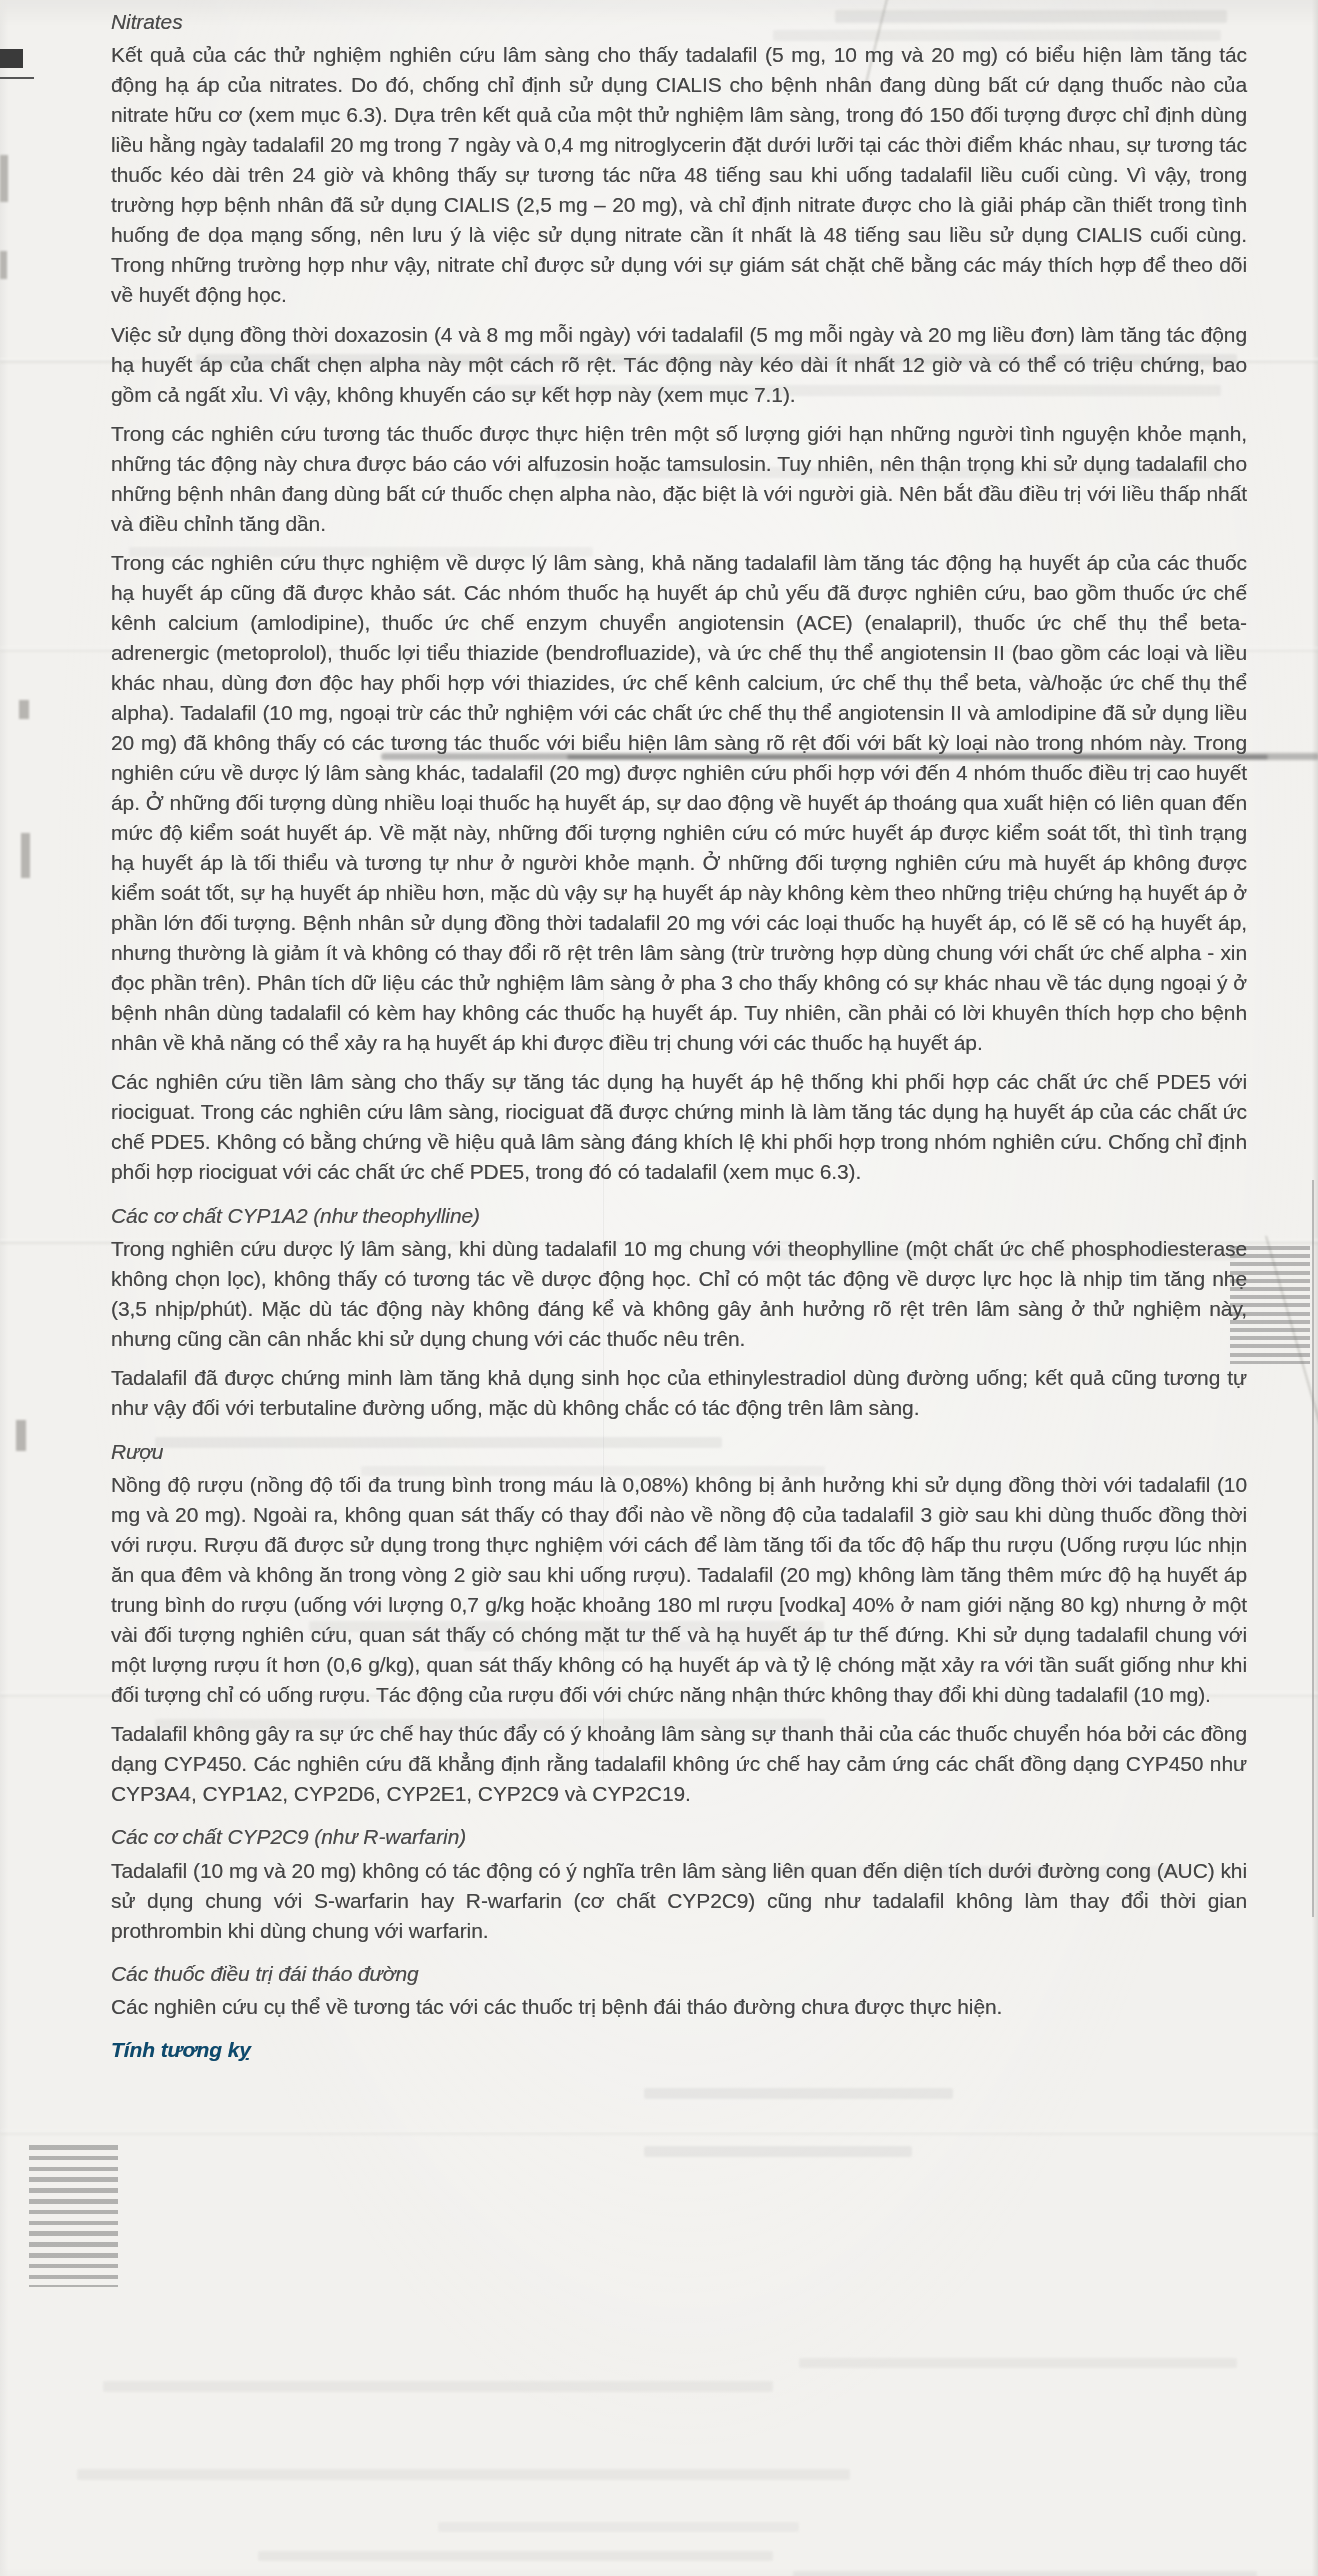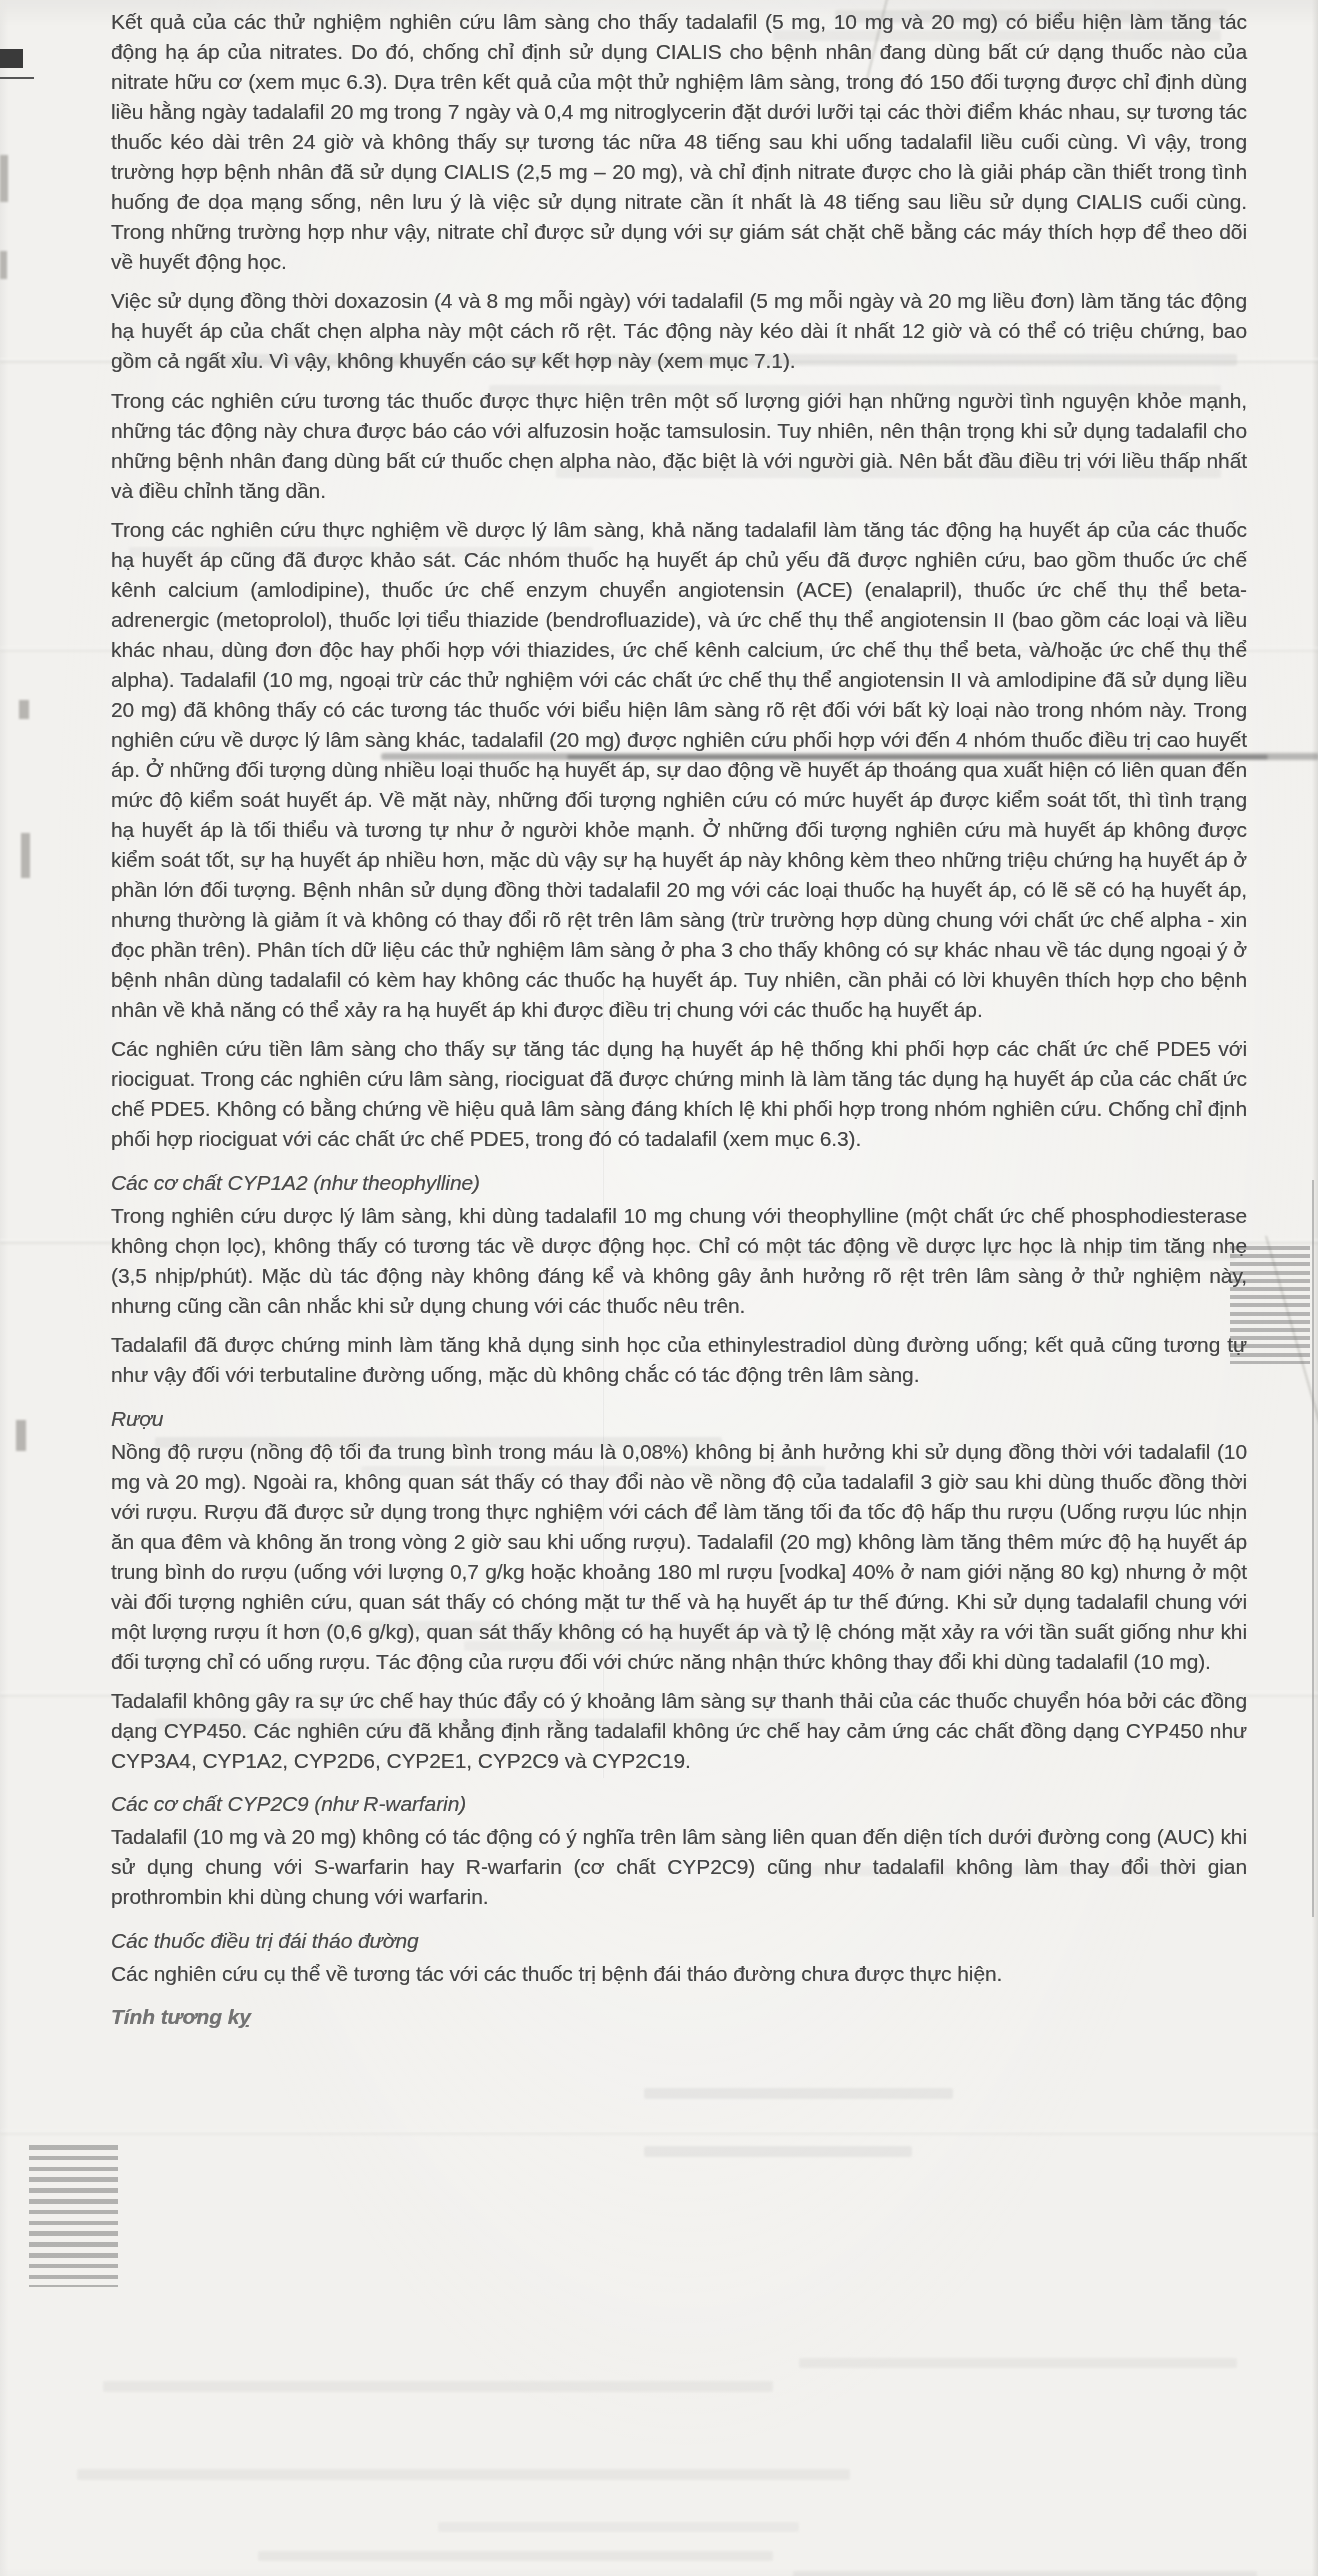--- a/index.html
+++ b/index.html
@@ -18,21 +18,21 @@
     position:absolute;left:111px;top:7.2px;width:1136px;
     font-size:21px;line-height:30px;color:#454545;
     text-align:justify;letter-spacing:-0.1px;
     text-shadow:0 0 0.6px rgba(70,70,70,.55);
   }
   .sec h3{
     font-size:21px;line-height:30px;font-weight:normal;font-style:italic;
     margin:13.4px 0 3.1px;text-align:left;color:#4a4a4a;
   }
   .sec:first-of-type h3{margin-top:0;}
-  .sec.bold-head h3{font-weight:bold;color:#737373;}
+  .sec.bold-head h3{font-weight:bold;color:#0c4a6e;}
   .sec p{margin:0 0 9.3px;}
   
   .art{position:absolute;pointer-events:none;}
   .ghost{background:#8f8f8f;filter:blur(1.3px);border-radius:2.1px;}
   .crease-h{left:0;width:1319px;height:5.2px;
     background:linear-gradient(180deg,rgba(255,255,255,.55),rgba(115,115,105,.14));
     filter:blur(1px);}
   .smear{background:#565656;filter:blur(1.5px);border-radius:3.1px;}
   .edge-mark{background:#3a3a3a;}
   .soft-mark{background:#b7b5b1;filter:blur(0.8px);}
@@ -93,20 +93,21 @@
 <div class="art ghost" style="left:438px;top:2522px;width:361px;height:10.3px;opacity:.08;"></div>
 <div class="art ghost" style="left:258px;top:2551px;width:515px;height:10.3px;opacity:.10;"></div>
 <div class="art ghost" style="left:793px;top:2571px;width:464px;height:9.3px;opacity:.10;"></div>
 
 <div class="art ghost-rows-right" style="left:1230px;top:1246px;width:80px;height:118px;"></div>
 <div class="art ghost-rows-left" style="left:29px;top:2145px;width:89px;height:142px;"></div>
 
 <div class="doc">
 
   <section class="sec">
+    <h3>Nitrates</h3>
     <p>Kết quả của các thử nghiệm nghiên cứu lâm sàng cho thấy tadalafil (5 mg, 10 mg và 20 mg) có biểu hiện làm tăng tác động hạ áp của nitrates. Do đó, chống chỉ định sử dụng CIALIS cho bệnh nhân đang dùng bất cứ dạng thuốc nào của nitrate hữu cơ (xem mục 6.3). Dựa trên kết quả của một thử nghiệm lâm sàng, trong đó 150 đối tượng được chỉ định dùng liều hằng ngày tadalafil 20 mg trong 7 ngày và 0,4 mg nitroglycerin đặt dưới lưỡi tại các thời điểm khác nhau, sự tương tác thuốc kéo dài trên 24 giờ và không thấy sự tương tác nữa 48 tiếng sau khi uống tadalafil liều cuối cùng. Vì vậy, trong trường hợp bệnh nhân đã sử dụng CIALIS (2,5 mg – 20 mg), và chỉ định nitrate được cho là giải pháp cần thiết trong tình huống đe dọa mạng sống, nên lưu ý là việc sử dụng nitrate cần ít nhất là 48 tiếng sau liều sử dụng CIALIS cuối cùng. Trong những trường hợp như vậy, nitrate chỉ được sử dụng với sự giám sát chặt chẽ bằng các máy thích hợp để theo dõi về huyết động học.</p>
   </section>
 
   <section class="sec">
     <p>Việc sử dụng đồng thời doxazosin (4 và 8 mg mỗi ngày) với tadalafil (5 mg mỗi ngày và 20 mg liều đơn) làm tăng tác động hạ huyết áp của chất chẹn alpha này một cách rõ rệt. Tác động này kéo dài ít nhất 12 giờ và có thể có triệu chứng, bao gồm cả ngất xỉu. Vì vậy, không khuyến cáo sự kết hợp này (xem mục 7.1).</p>
     <p>Trong các nghiên cứu tương tác thuốc được thực hiện trên một số lượng giới hạn những người tình nguyện khỏe mạnh, những tác động này chưa được báo cáo với alfuzosin hoặc tamsulosin. Tuy nhiên, nên thận trọng khi sử dụng tadalafil cho những bệnh nhân đang dùng bất cứ thuốc chẹn alpha nào, đặc biệt là với người già. Nên bắt đầu điều trị với liều thấp nhất và điều chỉnh tăng dần.</p>
     <p>Trong các nghiên cứu thực nghiệm về dược lý lâm sàng, khả năng tadalafil làm tăng tác động hạ huyết áp của các thuốc hạ huyết áp cũng đã được khảo sát. Các nhóm thuốc hạ huyết áp chủ yếu đã được nghiên cứu, bao gồm thuốc ức chế kênh calcium (amlodipine), thuốc ức chế enzym chuyển angiotensin (ACE) (enalapril), thuốc ức chế thụ thể beta-adrenergic (metoprolol), thuốc lợi tiểu thiazide (bendrofluazide), và ức chế thụ thể angiotensin II (bao gồm các loại và liều khác nhau, dùng đơn độc hay phối hợp với thiazides, ức chế kênh calcium, ức chế thụ thể beta, và/hoặc ức chế thụ thể alpha). Tadalafil (10 mg, ngoại trừ các thử nghiệm với các chất ức chế thụ thể angiotensin II và amlodipine đã sử dụng liều 20 mg) đã không thấy có các tương tác thuốc với biểu hiện lâm sàng rõ rệt đối với bất kỳ loại nào trong nhóm này. Trong nghiên cứu về dược lý lâm sàng khác, tadalafil (20 mg) được nghiên cứu phối hợp với đến 4 nhóm thuốc điều trị cao huyết áp. Ở những đối tượng dùng nhiều loại thuốc hạ huyết áp, sự dao động về huyết áp thoáng qua xuất hiện có liên quan đến mức độ kiểm soát huyết áp. Về mặt này, những đối tượng nghiên cứu có mức huyết áp được kiểm soát tốt, thì tình trạng hạ huyết áp là tối thiểu và tương tự như ở người khỏe mạnh. Ở những đối tượng nghiên cứu mà huyết áp không được kiểm soát tốt, sự hạ huyết áp nhiều hơn, mặc dù vậy sự hạ huyết áp này không kèm theo những triệu chứng hạ huyết áp ở phần lớn đối tượng. Bệnh nhân sử dụng đồng thời tadalafil 20 mg với các loại thuốc hạ huyết áp, có lẽ sẽ có hạ huyết áp, nhưng thường là giảm ít và không có thay đổi rõ rệt trên lâm sàng (trừ trường hợp dùng chung với chất ức chế alpha - xin đọc phần trên). Phân tích dữ liệu các thử nghiệm lâm sàng ở pha 3 cho thấy không có sự khác nhau về tác dụng ngoại ý ở bệnh nhân dùng tadalafil có kèm hay không các thuốc hạ huyết áp. Tuy nhiên, cần phải có lời khuyên thích hợp cho bệnh nhân về khả năng có thể xảy ra hạ huyết áp khi được điều trị chung với các thuốc hạ huyết áp.</p>
   </section>
 
   <section class="sec">

